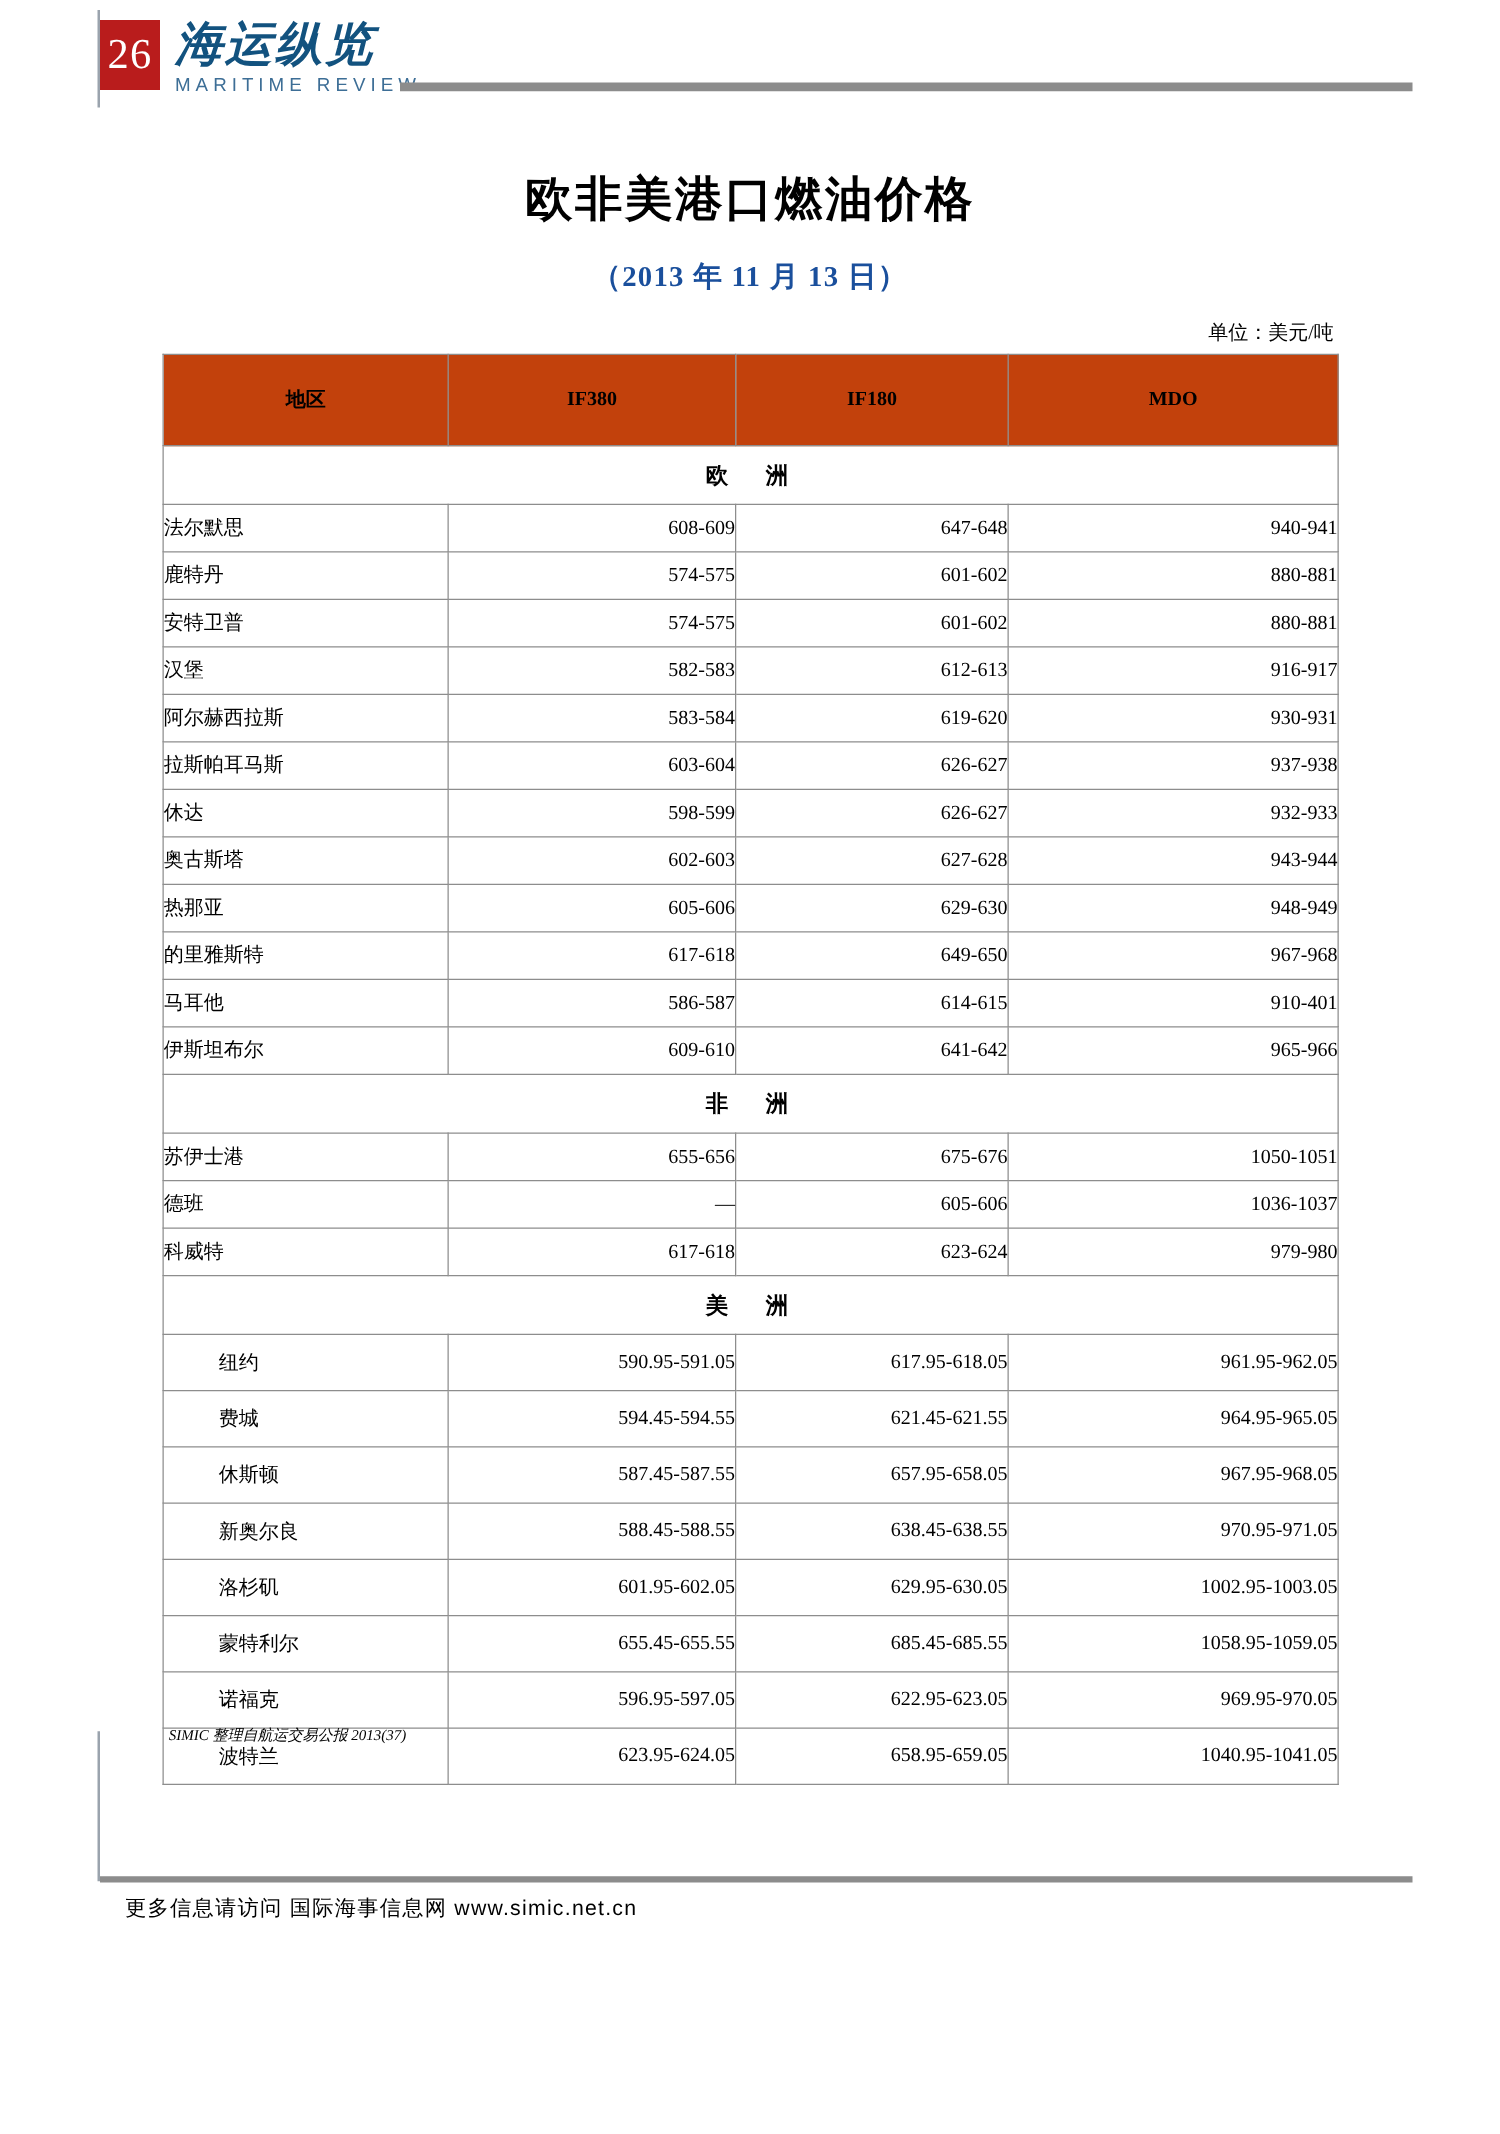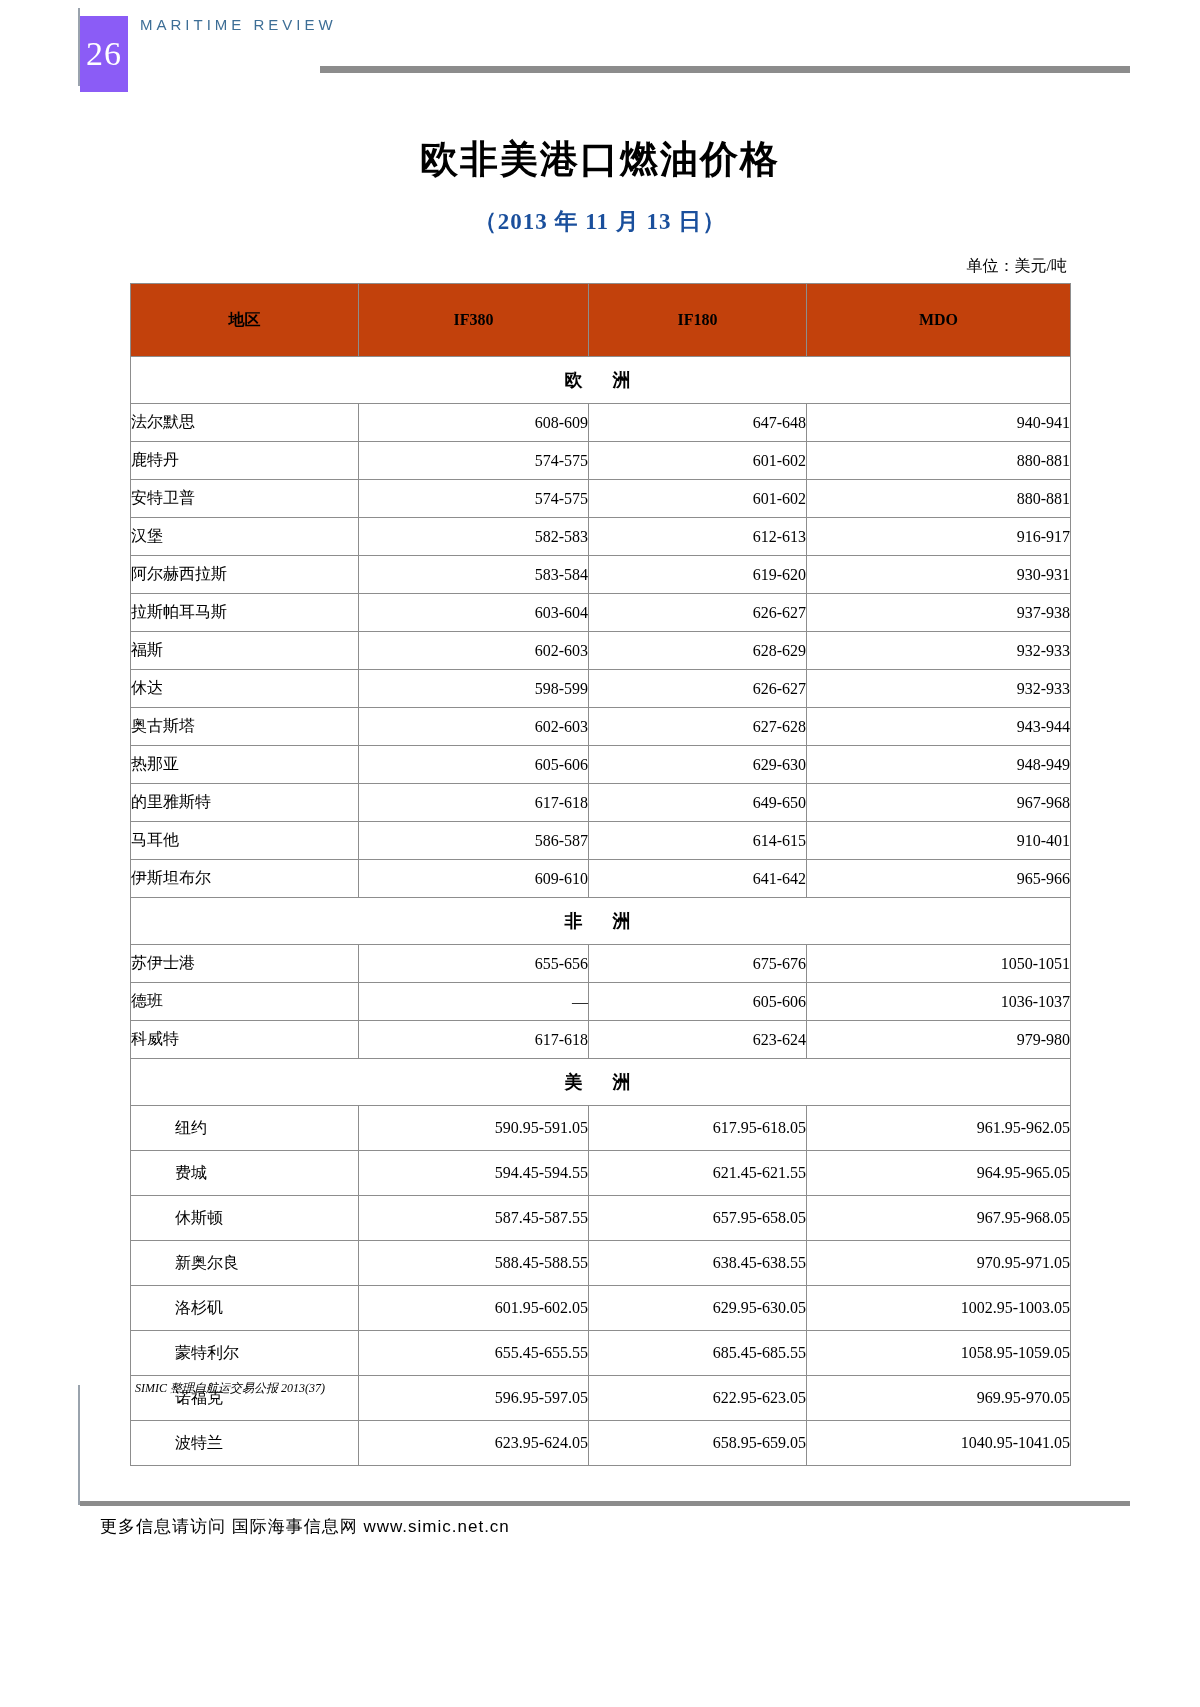--- a/index.html
+++ b/index.html
@@ -24,22 +24,22 @@
   }
   .header-rule-left {
     position: absolute;
     left: 78px; top: 8px;
     width: 2px; height: 78px;
     background: #9aa3ad;
   }
   .page-number-box {
     position: absolute;
     left: 80px; top: 16px;
-    width: 48px; height: 76px;
-    background: #8b5cf6;
+    width: 48px; height: 56px;
+    background: #b91c1c;
     color: #ffffff;
     font-family: "Liberation Serif", serif;
     font-size: 34px;
     display: flex;
     align-items: center;
     justify-content: center;
     letter-spacing: 1px;
   }
   .masthead {
     position: absolute;
@@ -185,20 +185,21 @@
     letter-spacing: 1px;
   }
 </style>
 </head>
 <body>
 
 <div class="page-header">
   <div class="header-rule-left"></div>
   <div class="page-number-box">26</div>
   <div class="masthead">
+    <div class="masthead-cn">海运纵览</div>
     <div class="masthead-en">MARITIME REVIEW</div>
   </div>
   <div class="header-bar"></div>
 </div>
 
 <div class="doc-title">欧非美港口燃油价格</div>
 <div class="doc-subtitle">（2013 年 11 月 13 日）</div>
 <div class="unit-note">单位：美元/吨</div>
 
 <div class="table-wrap">
@@ -251,26 +252,20 @@
           <td class="num">619-620</td>
           <td class="num">930-931</td>
         </tr>
         <tr>
           <td class="region">拉斯帕耳马斯</td>
           <td class="num">603-604</td>
           <td class="num">626-627</td>
           <td class="num">937-938</td>
         </tr>
         <tr>
-          <td class="region">福斯</td>
-          <td class="num">602-603</td>
-          <td class="num">628-629</td>
-          <td class="num">932-933</td>
-        </tr>
-        <tr>
           <td class="region">休达</td>
           <td class="num">598-599</td>
           <td class="num">626-627</td>
           <td class="num">932-933</td>
         </tr>
         <tr>
           <td class="region">奥古斯塔</td>
           <td class="num">602-603</td>
           <td class="num">627-628</td>
           <td class="num">943-944</td>

